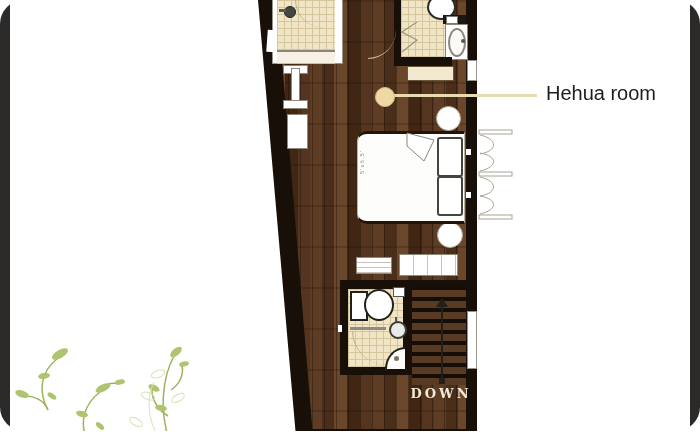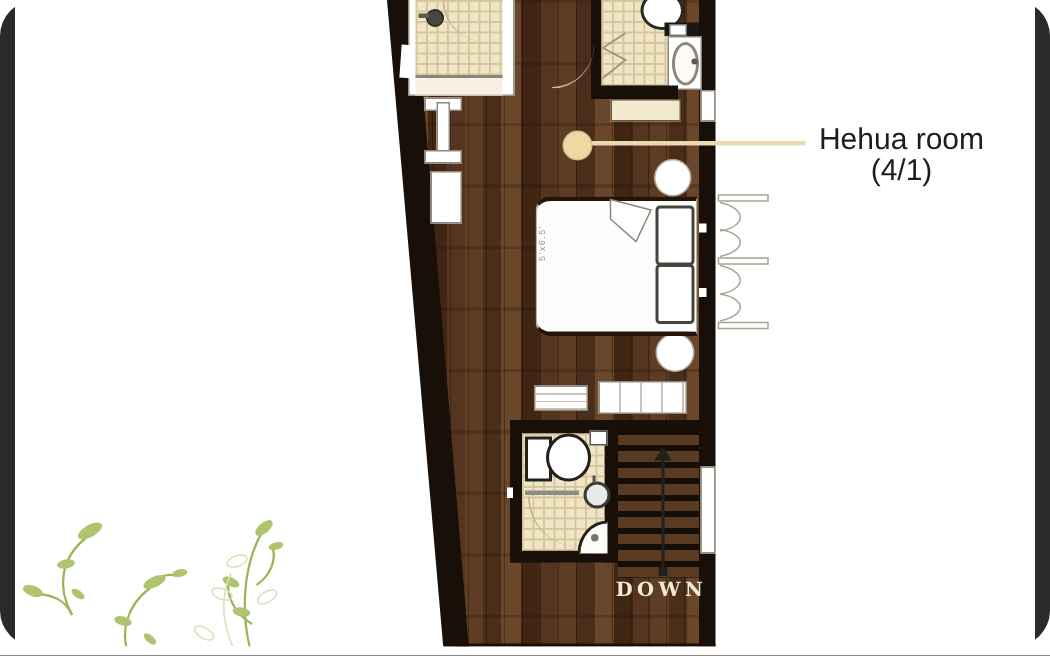--- a/index.html
+++ b/index.html
@@ -120,21 +120,20 @@
     <div class="abs circle" style="left:15px;top:14px;width:4px;height:4px;background:#555;"></div>
   </div>
   <div class="abs arc" style="left:368px;top:30px;width:28px;height:28px;border-bottom:1px solid #c9bd98;border-bottom-right-radius:100%;"></div>
   <div class="abs wall" style="left:394px;top:57px;width:58px;height:9px;"></div>
   <div class="abs" style="left:407px;top:66px;width:45px;height:13px;background:#f1e9d0;border:1px solid #6b5535;"></div>
 
   <div class="abs leader"></div>
   <div class="abs dot"></div>
   <div class="abs room-label">
     <div class="txt">Hehua room</div>
-    <div class="txt">(4/1)</div>
   </div>
 
   <div class="abs circle" style="left:436px;top:106px;width:23px;height:23px;background:#fff;border:1px solid #b3ac9c;"></div>
   <div class="abs circle" style="left:437px;top:222px;width:24px;height:24px;background:#fff;border:1px solid #b3ac9c;"></div>
 
   <div class="abs bed"></div>
   <div class="abs pillow" style="left:437px;top:137px;width:22px;height:36px;"></div>
   <div class="abs pillow" style="left:437px;top:176px;width:22px;height:36px;"></div>
   <svg class="abs" style="left:406px;top:131px;" width="30" height="32">
     <path d="M1,2 L28,9 L18,30 L1,15 Z" fill="#ffffff" stroke="#8a867a" stroke-width="1"></path>

